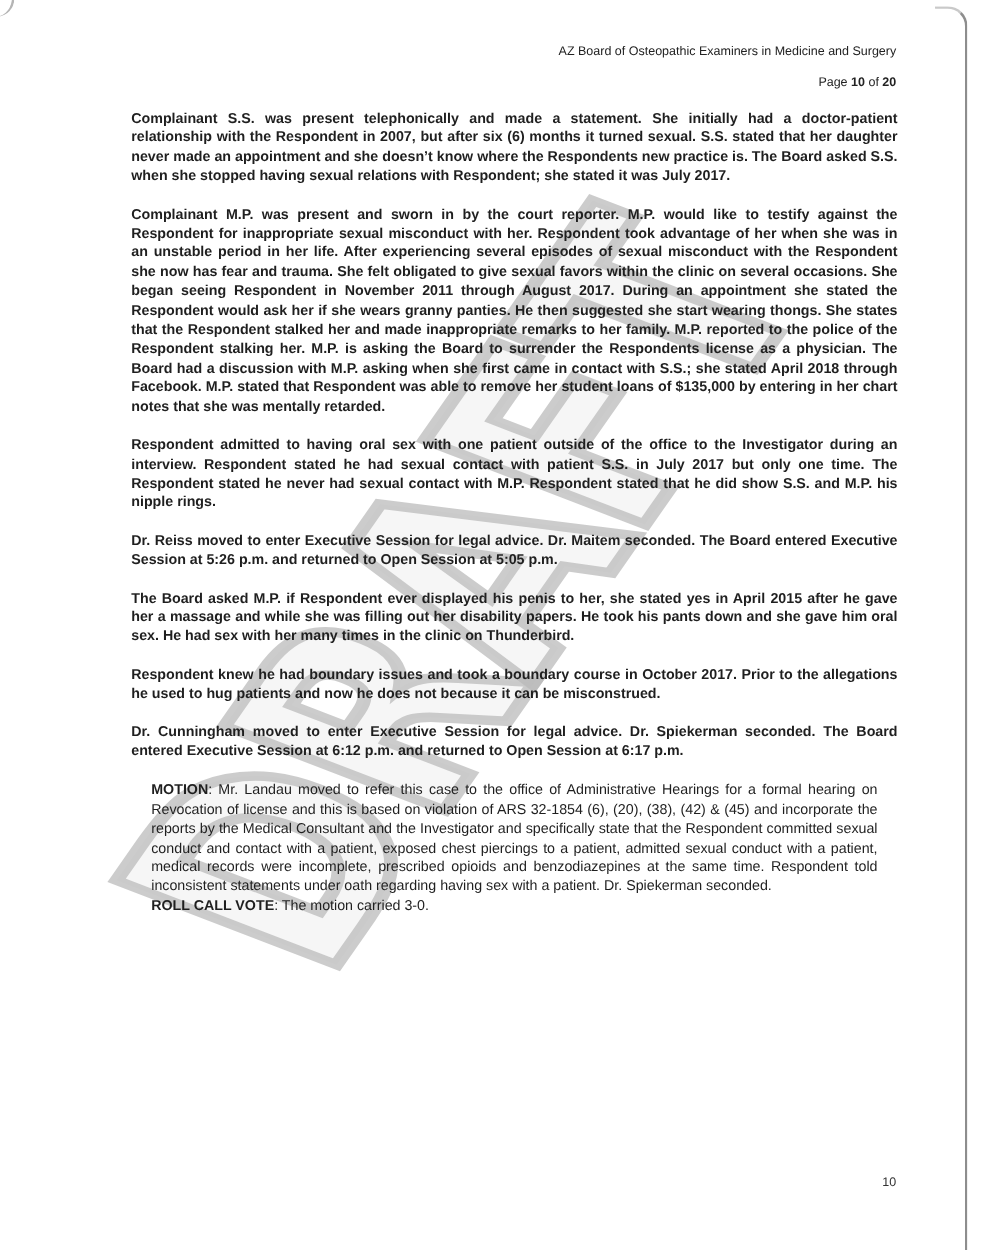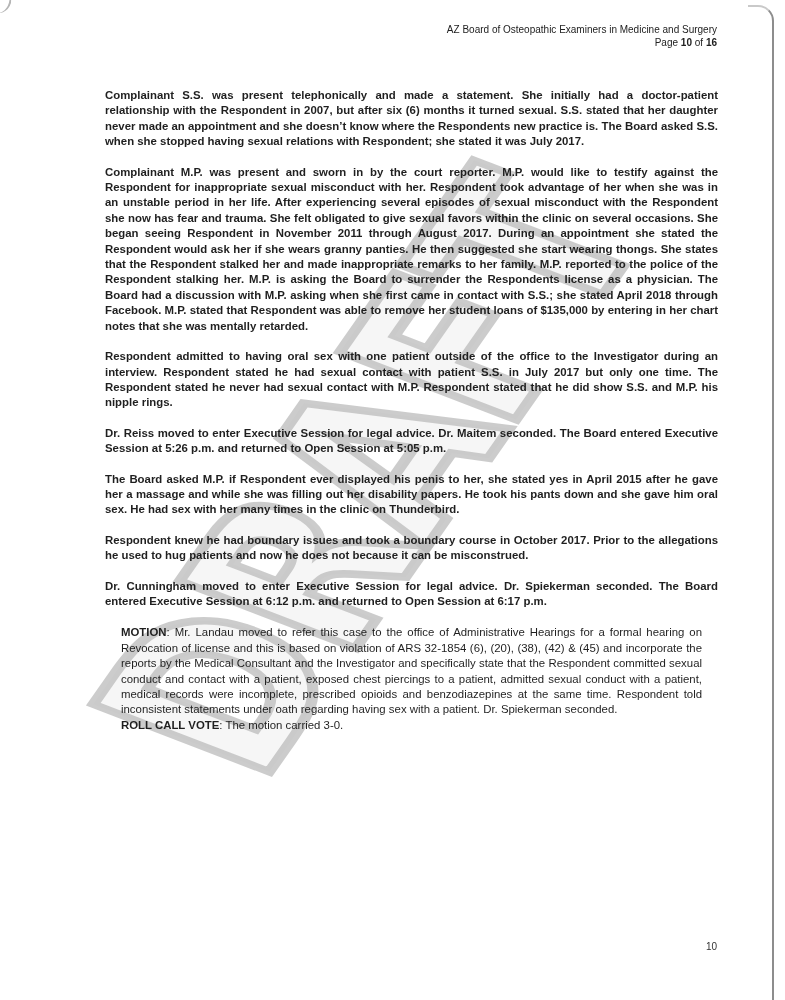--- a/index.html
+++ b/index.html
@@ -39,21 +39,21 @@
   .doc-header {
     position: absolute;
     top: 23px;
     right: 68px;
     text-align: right;
     font-size: 10px;
     line-height: 13px;
     color: #222;
     z-index: 2;
   }
-  .doc-header .hline { white-space: nowrap; }
+  .doc-header .hline { white-space: nowrap; margin-top: 12px; }
   .doc-header b { font-weight: bold; }
 
   
   .watermark {
     position: absolute;
     left: -25px;
     top: 105px;
     width: 790px;
     height: 745px;
     display: flex;
@@ -104,21 +104,21 @@
 
   <div class="corner-artifact"></div>
   <div class="page-edge-right"></div>
 
   <div class="watermark">
     <span>DRAFT</span>
   </div>
 
   <div class="doc-header">
     <div class="hline">AZ Board of Osteopathic Examiners in Medicine and Surgery</div>
-    <div class="hline"><span>Page </span><b>10</b><span> of </span><b>16</b></div>
+    <div class="hline"><span>Page </span><b>10</b><span> of </span><b>20</b></div>
   </div>
 
   <div class="doc-content">
     <p class="doc-para">Complainant S.S. was present telephonically and made a statement.  She initially had a doctor-patient relationship with the Respondent in 2007, but after six (6) months it turned sexual.  S.S. stated that her daughter never made an appointment and she doesn’t know where the Respondents new practice is.  The Board asked S.S. when she stopped having sexual relations with Respondent; she stated it was July 2017.</p>
     <p class="doc-para">Complainant M.P. was present and sworn in by the court reporter.  M.P. would like to testify against the Respondent for inappropriate sexual misconduct with her.  Respondent took advantage of her when she was in an unstable period in her life.  After experiencing several episodes of sexual misconduct with the Respondent she now has fear and trauma.  She felt obligated to give sexual favors within the clinic on several occasions.  She began seeing Respondent in November 2011 through August 2017. During an appointment she stated the Respondent would ask her if she wears granny panties.  He then suggested she start wearing thongs.  She states that the Respondent stalked her and made inappropriate remarks to her family.  M.P. reported to the police of the Respondent stalking her.  M.P. is asking the Board to surrender the Respondents license as a physician.  The Board had a discussion with M.P. asking when she first came in contact with S.S.; she stated April 2018 through Facebook.  M.P. stated that Respondent was able to remove her student loans of $135,000 by entering in her chart notes that she was mentally retarded.</p>
     <p class="doc-para">Respondent admitted to having oral sex with one patient outside of the office to the Investigator during an interview. Respondent stated he had sexual contact with patient S.S. in July 2017 but only one time.  The Respondent stated he never had sexual contact with M.P.  Respondent stated that he did show S.S. and M.P. his nipple rings.</p>
     <p class="doc-para">Dr. Reiss moved to enter Executive Session for legal advice.  Dr. Maitem seconded.  The Board entered Executive Session at 5:26 p.m. and returned to Open Session at 5:05 p.m.</p>
     <p class="doc-para">The Board asked M.P. if Respondent ever displayed his penis to her, she stated yes in April 2015 after he gave her a massage and while she was filling out her disability papers.  He took his pants down and she gave him oral sex.  He had sex with her many times in the clinic on Thunderbird.</p>
     <p class="doc-para">Respondent knew he had boundary issues and took a boundary course in October 2017.  Prior to the allegations he used to hug patients and now he does not because it can be misconstrued.</p>
     <p class="doc-para">Dr. Cunningham moved to enter Executive Session for legal advice.  Dr. Spiekerman seconded.  The Board entered Executive Session at 6:12 p.m. and returned to Open Session at 6:17 p.m.</p>

